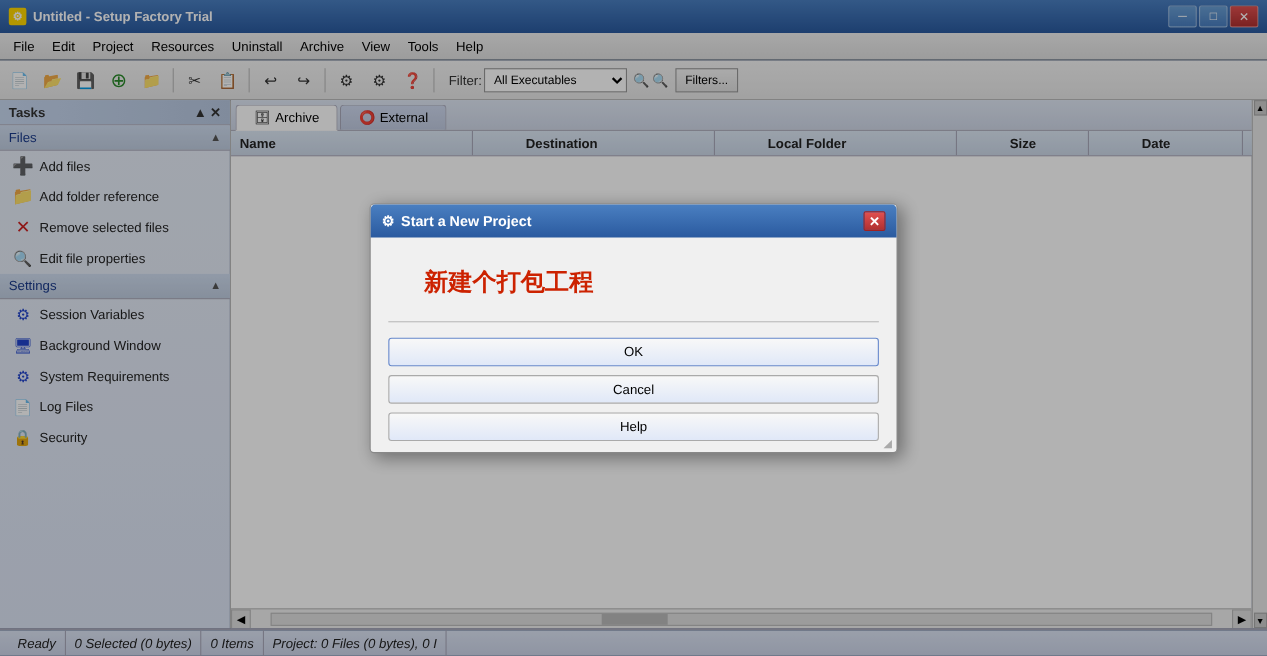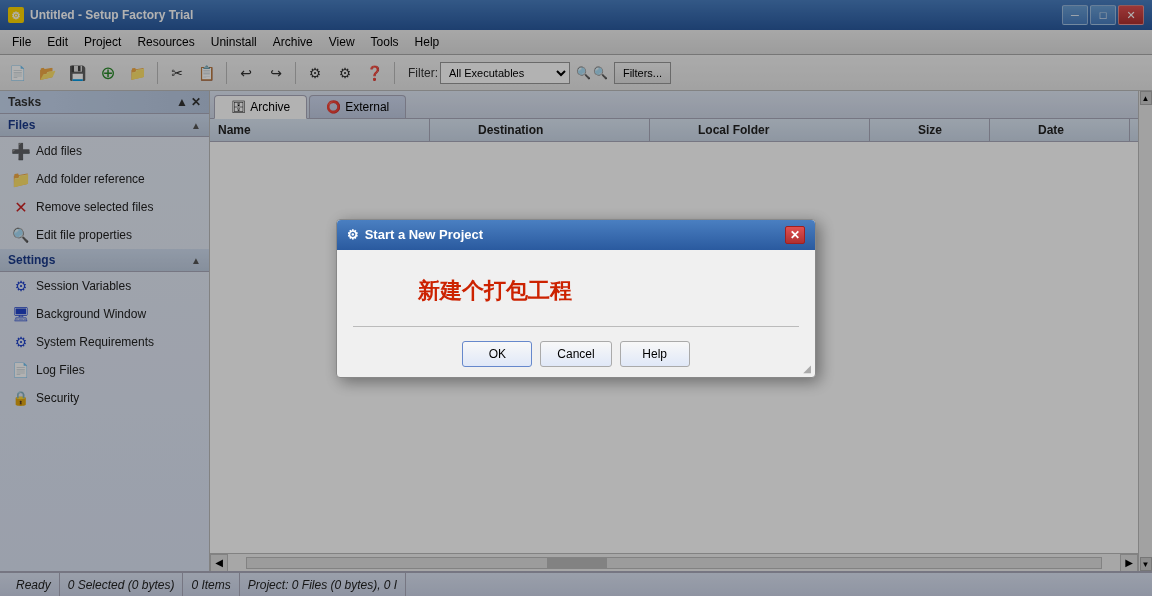--- a/index.html
+++ b/index.html
@@ -98,21 +98,21 @@
       color: #333;
       border-bottom: 1px solid #aab;
       display: flex;
       align-items: center;
       justify-content: space-between;
     }
     .tasks-header-icons { display: flex; gap: 3px; }
     .section-header {
       background: linear-gradient(to bottom, #d0ddf0, #c0cde0);
       padding: 4px 8px;
-      font-weight: bold;
+      font-weight: normal;
       font-size: 12px;
       color: #1a3a8a;
       border-bottom: 1px solid #aab;
       display: flex;
       align-items: center;
       justify-content: space-between;
     }
     .section-arrow { font-size: 10px; color: #555; }
     .sidebar-item {
       display: flex;
@@ -275,21 +275,21 @@
     .dialog-body {
       padding: 16px;
       display: grid;
       grid-template-columns: 1fr 1fr;
       gap: 8px;
     }
     .dialog-left { }
     .dialog-right {
       display: flex;
       align-items: flex-start;
-      justify-content: flex-end;
+      justify-content: center;
       padding-top: 10px;
     }
     .chinese-text {
       color: #cc2200;
       font-size: 22px;
       font-weight: bold;
       font-family: 'SimHei', 'Microsoft YaHei', sans-serif;
     }
     .radio-group { display: flex; flex-direction: column; gap: 8px; }
     .radio-row { display: flex; align-items: center; gap: 6px; font-size: 12px; }
@@ -310,20 +310,21 @@
       cursor: pointer;
       font-size: 11px;
       color: #888;
     }
     .dialog-sep { border: none; border-top: 1px solid #bbb; margin: 4px 16px; }
     .dialog-footer {
       padding: 10px 16px;
       display: flex;
       justify-content: center;
       gap: 8px;
+      flex-direction: column;
     }
     .dialog-btn {
       min-width: 70px;
       height: 26px;
       padding: 0 16px;
       border: 1px solid #aaa;
       background: linear-gradient(to bottom, #f8f8f8, #e0e8f8);
       cursor: pointer;
       font-size: 12px;
       border-radius: 3px;

